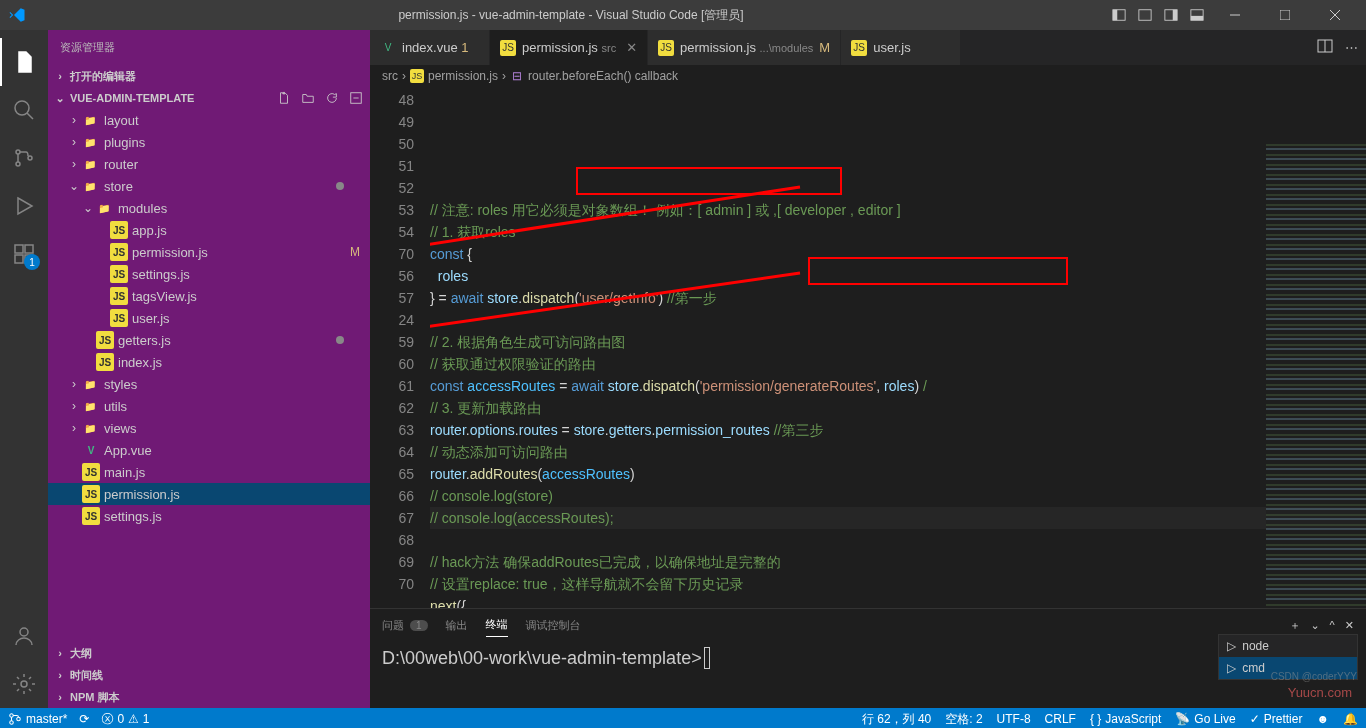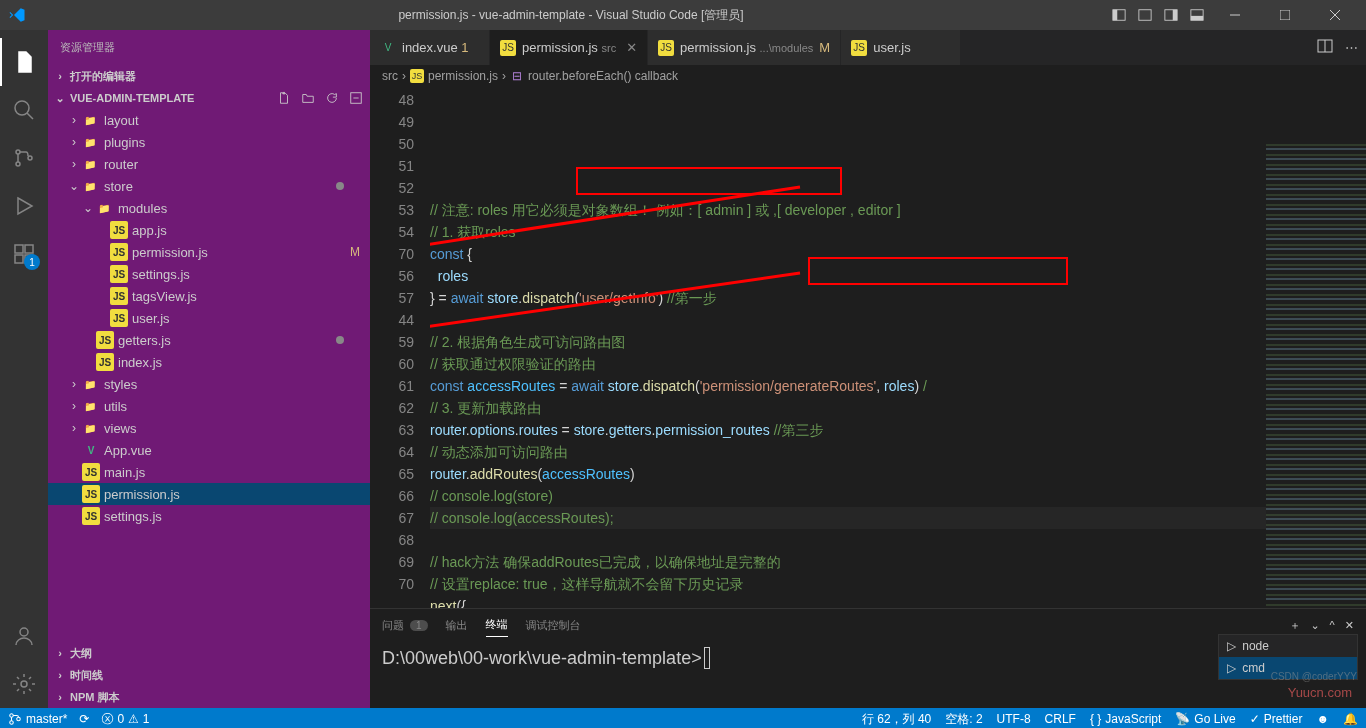--- a/index.html
+++ b/index.html
@@ -386,21 +386,21 @@
           <div class="ln">48</div>
           <div class="ln">49</div>
           <div class="ln">50</div>
           <div class="ln">51</div>
           <div class="ln">52</div>
           <div class="ln">53</div>
           <div class="ln">54</div>
           <div class="ln">70</div>
           <div class="ln">56</div>
           <div class="ln">57</div>
-          <div class="ln">44</div>
+          <div class="ln">24</div>
           <div class="ln">59</div>
           <div class="ln">60</div>
           <div class="ln">61</div>
           <div class="ln">62</div>
           <div class="ln">63</div>
           <div class="ln">64</div>
           <div class="ln">65</div>
           <div class="ln">66</div>
           <div class="ln">67</div>
           <div class="ln">68</div>

